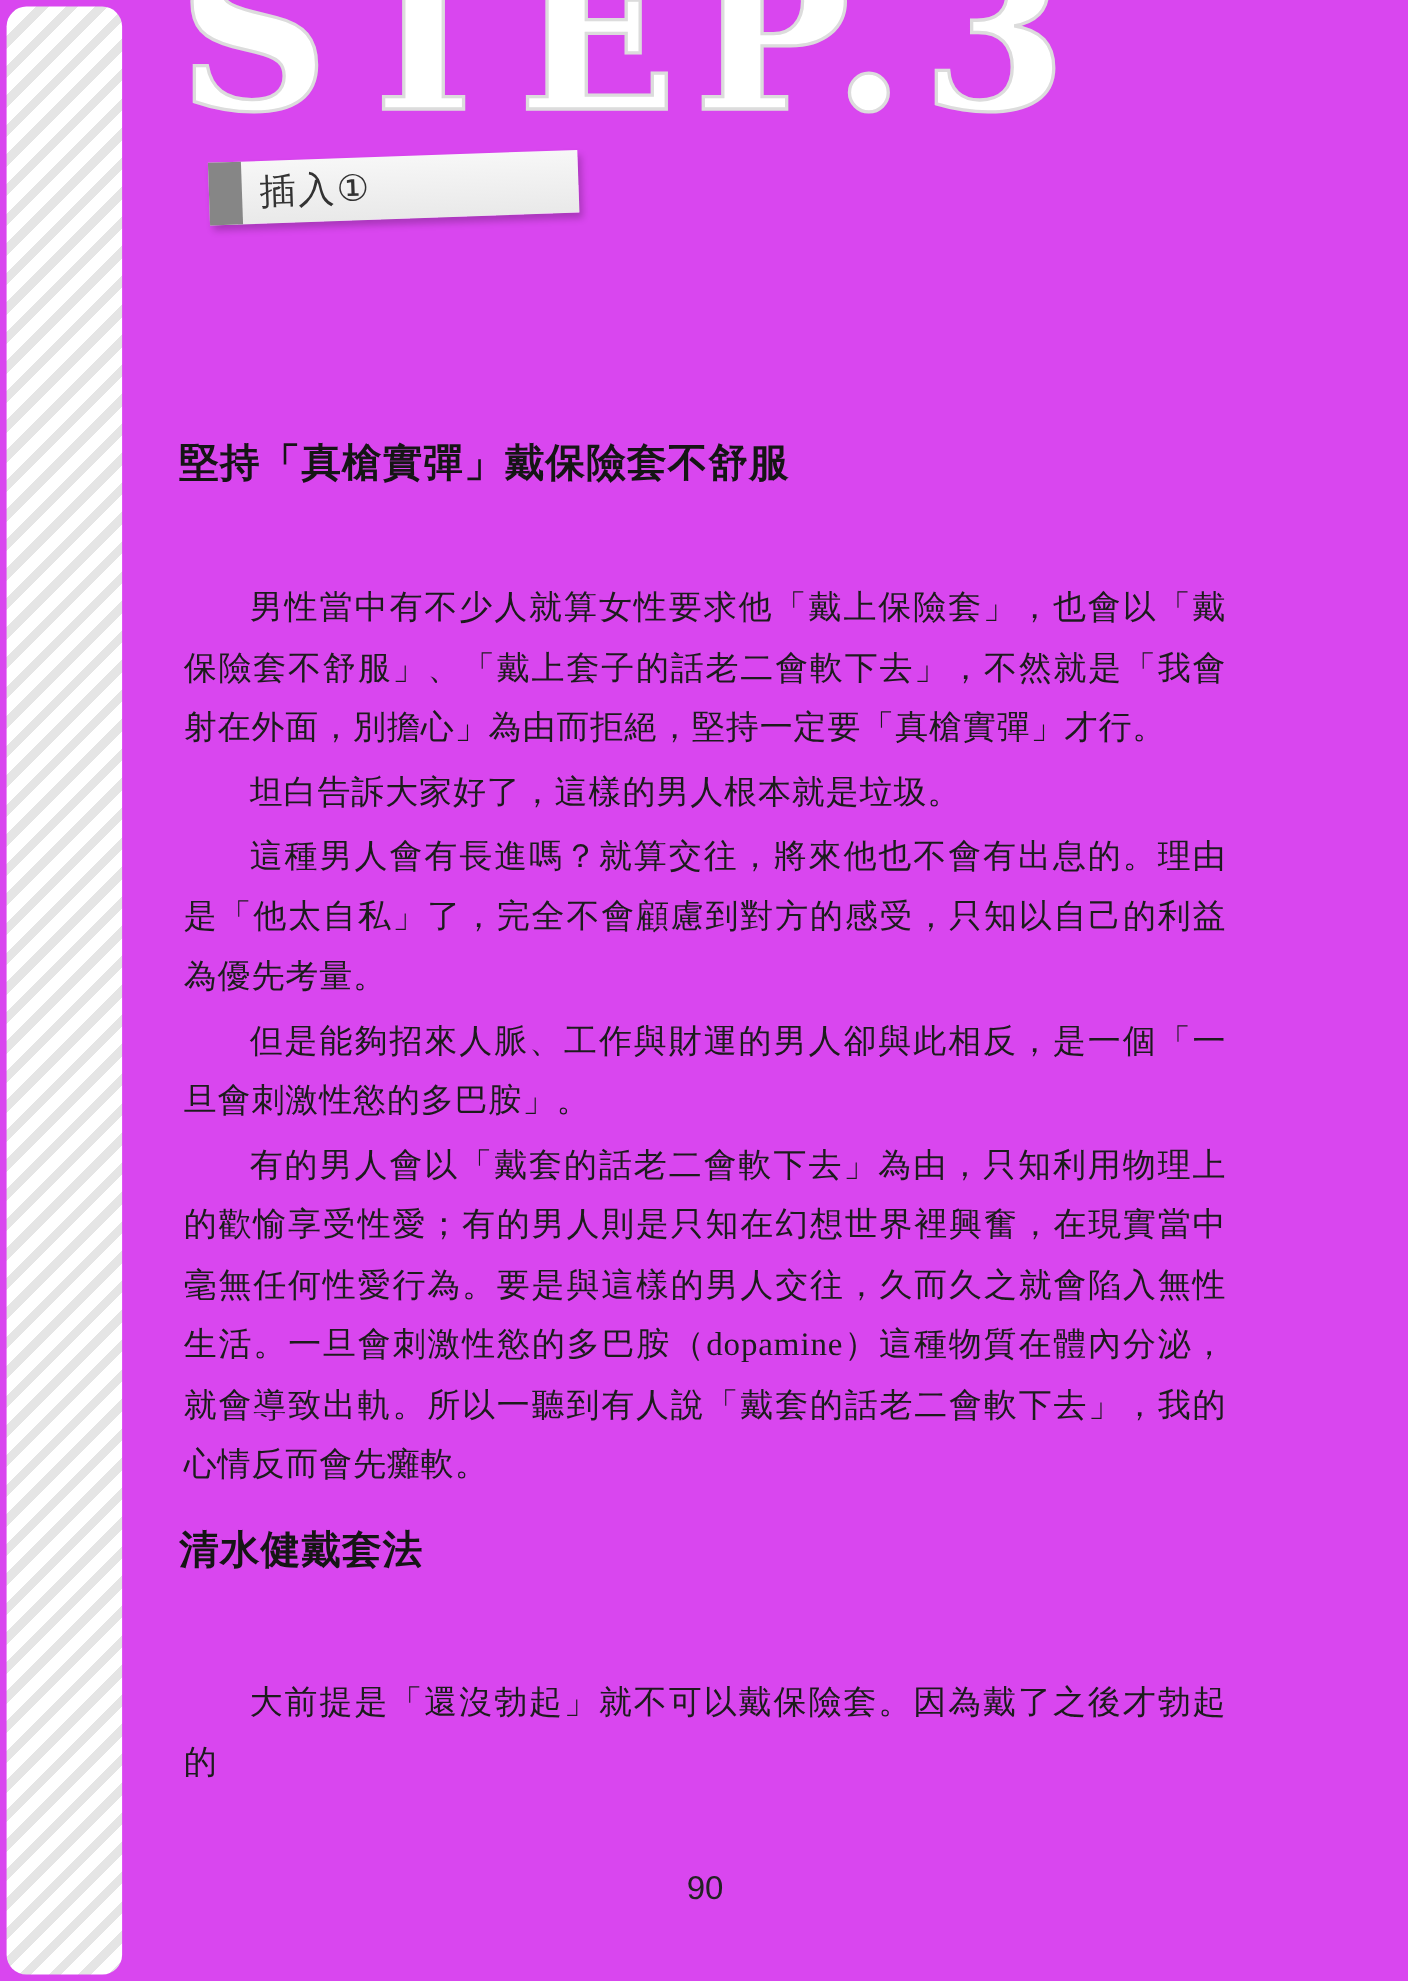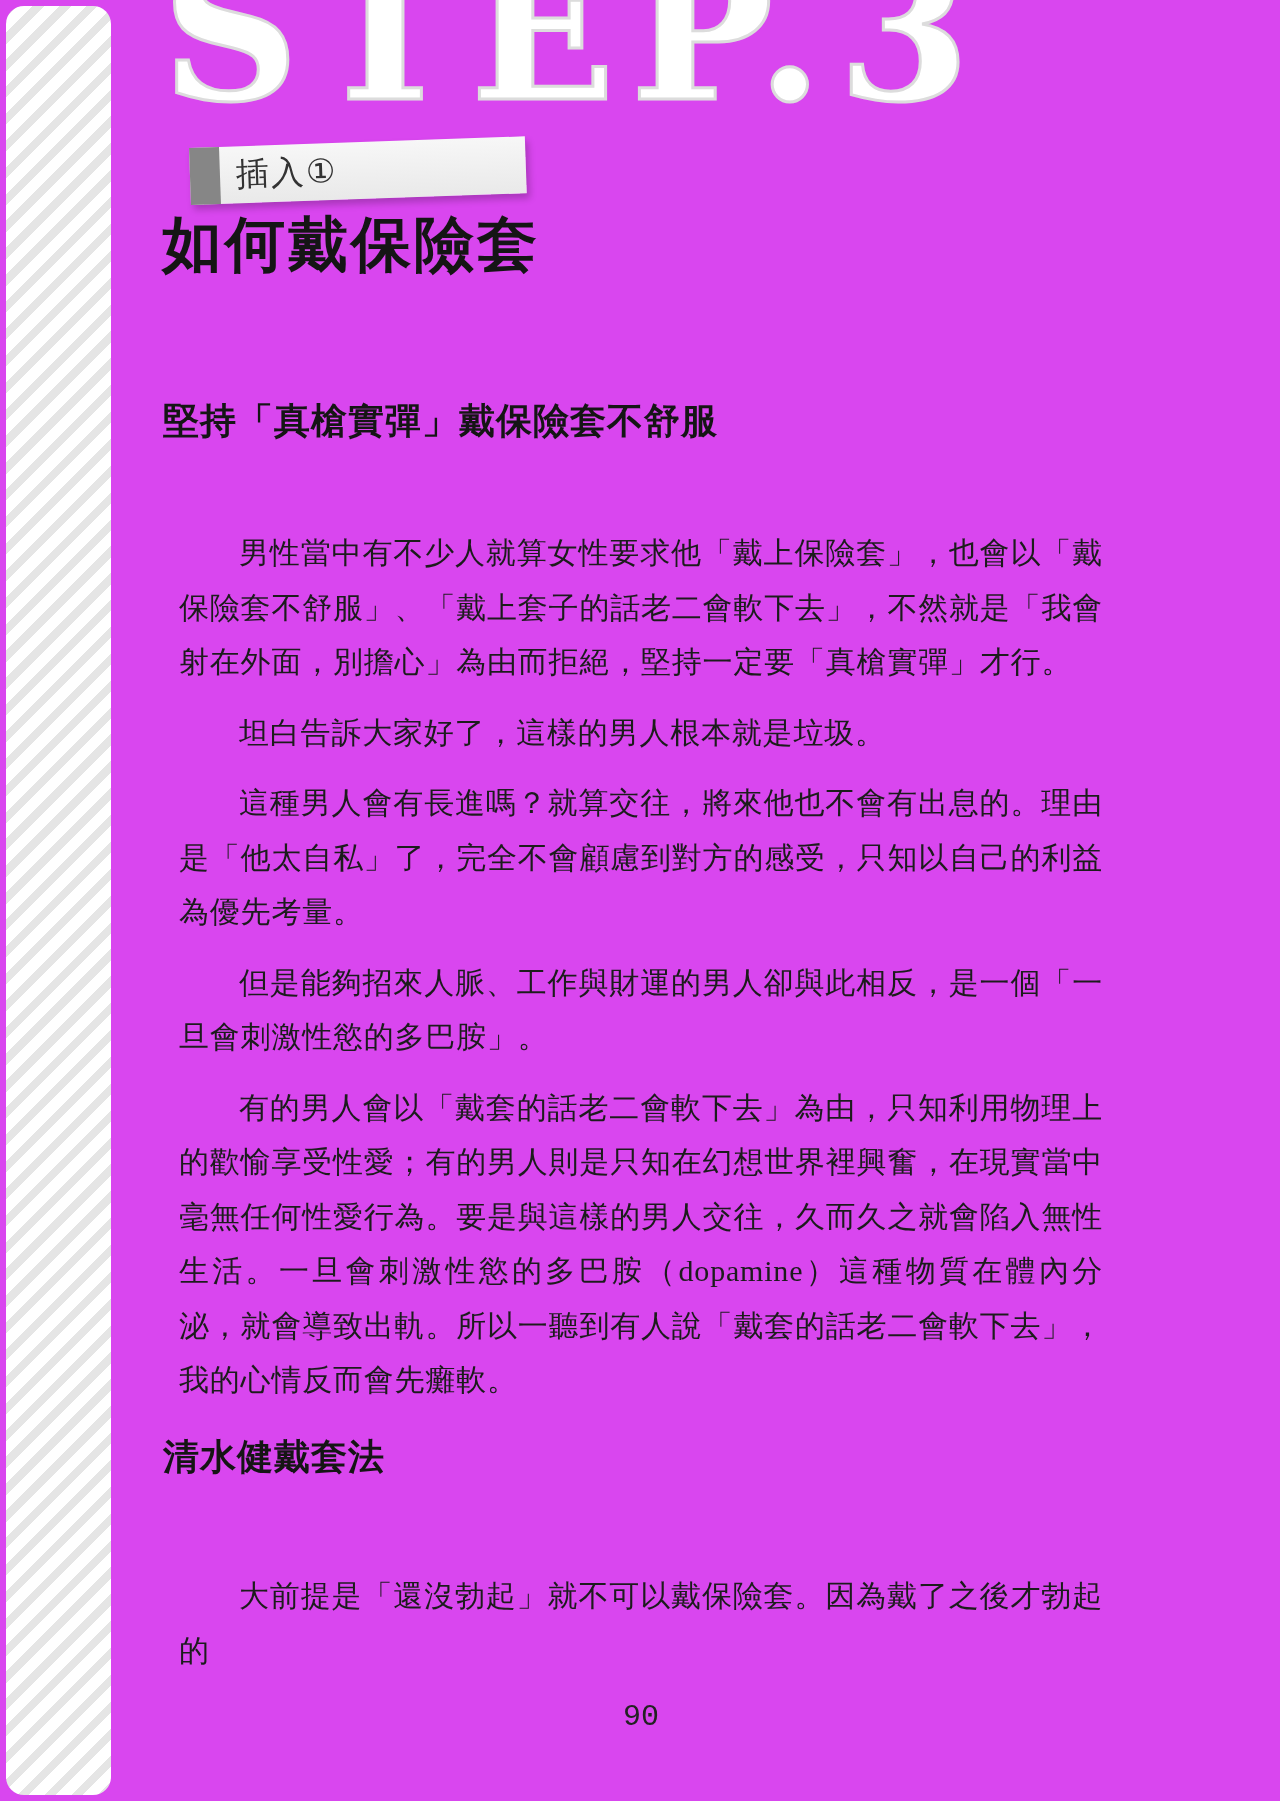--- a/index.html
+++ b/index.html
@@ -44,45 +44,44 @@
   }
   .content { position:absolute; left:163px; top:400px; width:956px; }
   .section-heading {
     margin:0 0 85px 0;
     font-family:"Liberation Sans","DejaVu Sans",sans-serif;
     font-weight:800; font-size:36px; line-height:1.15; color:#151515;
     letter-spacing:1px;
   }
   .section-heading.subsequent { margin-top:28px; margin-bottom:92px; }
   .para {
-    margin:16px; font-size:30px; line-height:54.5px; letter-spacing:0.8px;
+    margin:4px; font-size:30px; line-height:54.5px; letter-spacing:0.8px;
     text-align:justify; text-indent:2em; color:#1c1c1c;
   }
   .hl {
     background:var(--hl,#dcdcdc);
     -webkit-box-decoration-break:clone; box-decoration-break:clone;
     padding:3px 0;
   }
   .page-number {
     position:absolute; left:163px; top:1700px; width:956px;
     text-align:center; font-size:30px; color:#222222;
-    font-family:Liberation Mono, monospace;
+    font-family:Liberation Sans, sans-serif;
   }
 </style>
 </head>
 <body>
 
 <div class="page">
   <div class="stripe-band"></div>
   <div class="watermark">STEP.3</div>
   <div class="tag">
     <span class="tag-block"></span>
     <span class="tag-text">插入①</span>
   </div>
-  <h1 class="title">如何戴保險套</h1>
   <div class="content" id="content">
       <h2 class="section-heading">堅持「真槍實彈」戴保險套不舒服</h2>
       <p class="para">男性當中有不少人就算女性要求他「戴上保險套」，也會以「戴保險套不舒服」、「戴上套子的話老二會軟下去」，不然就是「我會射在外面，別擔心」為由而拒絕，堅持一定要「真槍實彈」才行。</p>
       <p class="para">坦白告訴大家好了，這樣的男人根本就是垃圾。</p>
       <p class="para">這種男人會有長進嗎？就算交往，將來他也不會有出息的。理由是「他太自私」了，完全不會顧慮到對方的感受，只知以自己的利益為優先考量。</p>
       <p class="para">但是能夠招來人脈、工作與財運的男人卻與此相反，是一個「一旦會刺激性慾的多巴胺」。</p>
       <p class="para">有的男人會以「戴套的話老二會軟下去」為由，只知利用物理上的歡愉享受性愛；有的男人則是只知在幻想世界裡興奮，在現實當中毫無任何性愛行為。要是與這樣的男人交往，久而久之就會陷入無性生活。一旦會刺激性慾的多巴胺（dopamine）這種物質在體內分泌，就會導致出軌。所以一聽到有人說「戴套的話老二會軟下去」，我的心情反而會先癱軟。</p>
       <h2 class="section-heading subsequent">清水健戴套法</h2>
       <p class="para">大前提是「還沒勃起」就不可以戴保險套。因為戴了之後才勃起的</p>
     </div>

